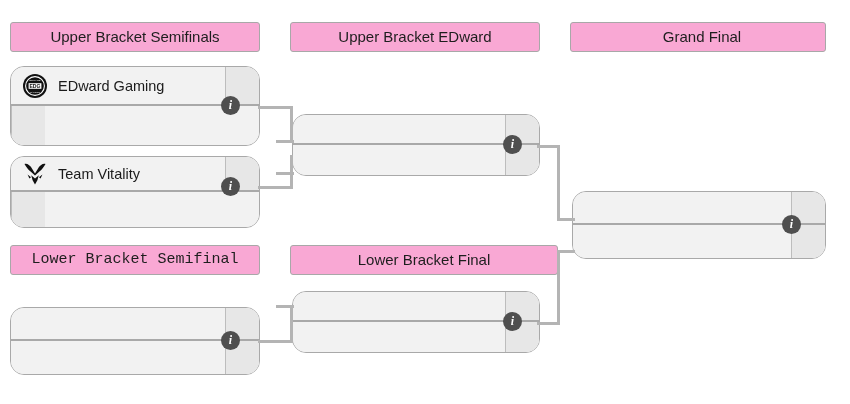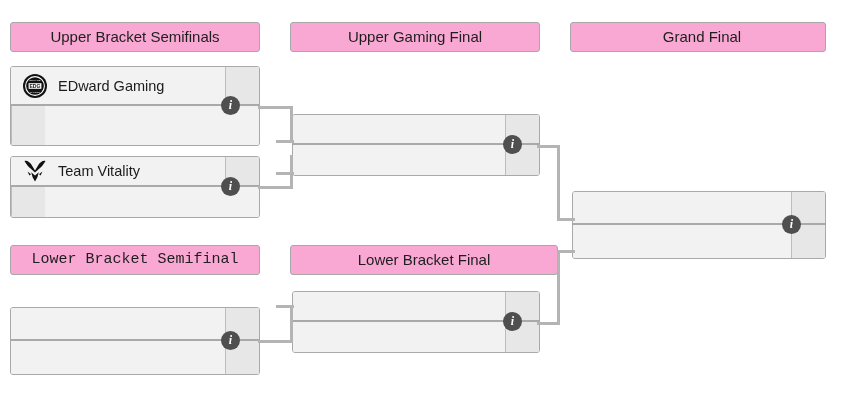--- a/index.html
+++ b/index.html
@@ -34,21 +34,21 @@
     color: #1e1e1e;
     white-space: nowrap;
     overflow: hidden;
   }
 
   
   .match {
     position: absolute;
     box-sizing: border-box;
     border: 1px solid #a9a9a9;
-    border-radius: 3px;
+    border-radius: 14px;
     background: #f2f2f2;
     overflow: hidden;
   }
   .match-row {
     position: relative;
     box-sizing: border-box;
     height: 50%;
     display: flex;
     align-items: center;
     background: #f2f2f2;
@@ -121,21 +121,21 @@
   .conn.h { height: 3px; }
   .conn.v { width: 3px; }
 </style>
 </head>
 <body>
 
 <div id="bracket">
 
   <div class="round-header" style="left:10px; top:22px; width:250px;">Upper Bracket Semifinals</div>
 
-  <div class="round-header" style="left:290px; top:22px; width:250px;">Upper Gaming Final</div>
+  <div class="round-header" style="left:290px; top:22px; width:250px;">Upper Bracket EDward</div>
 
   <div class="round-header" style="left:570px; top:22px; width:256px;padding-left:8px;">Grand Final</div>
 
   <div class="round-header" style="left:10px; top:245px; width:250px;font-family:Liberation Mono, monospace;">Lower Bracket Semifinal</div>
 
   <div class="round-header" style="left:290px; top:245px; width:268px;">Lower Bracket Final</div>
 
   <div class="conn h" style="left:258px; top:106px; width:35px;"></div>
   <div class="conn v" style="left:290px; top:106px; height:35px;"></div>
 
@@ -173,21 +173,21 @@
         <span class="team-name">EDward Gaming</span>
       </div>
       <div class="score-cell"></div>
     </div>
     <div class="match-row">
       <div class="score-cell"></div>
     </div>
   </div>
   <div class="info-badge" style="left:221px; top:96px;">i</div>
 
-  <div class="match" style="left:10px; top:156px; width:250px; height:62px;">
+  <div class="match" style="left:10px; top:156px; width:250px; height:72px;">
     <div class="match-row top">
       <div class="team-cell">
         <span class="team-logo">
           <svg width="26" height="24" viewBox="0 0 26 24" aria-hidden="true">
             <path d="M2.5 2 C5 1.2 8.2 3.2 10.4 7.2 L13 11.6 L15.6 7.2 C17.8 3.2 21 1.2 23.5 2
                      C22 4.8 20 7.4 17.4 9.6 L13 13.4 L8.6 9.6 C6 7.4 4 4.8 2.5 2 Z" fill="#111111"></path>
             <path d="M9.2 13.2 L13 16.6 L16.8 13.2 L15.4 18.2 L13 22.4 L10.6 18.2 Z" fill="#111111"></path>
             <path d="M5.6 12.4 L9.0 15.2 L7.4 16.4 Z" fill="#111111"></path>
             <path d="M20.4 12.4 L17.0 15.2 L18.6 16.4 Z" fill="#111111"></path>
           </svg>

